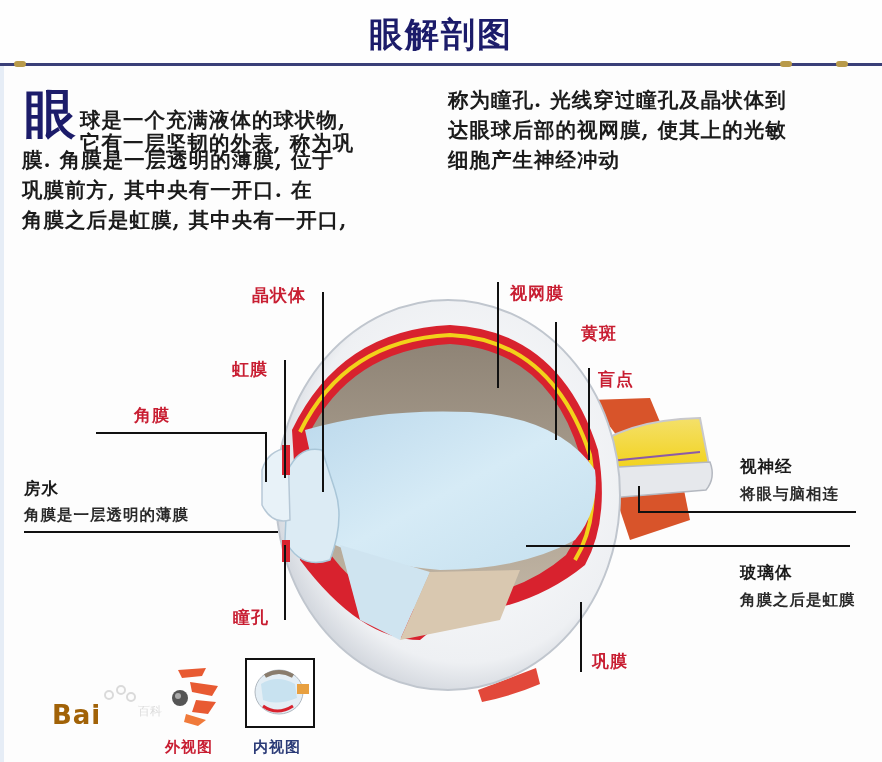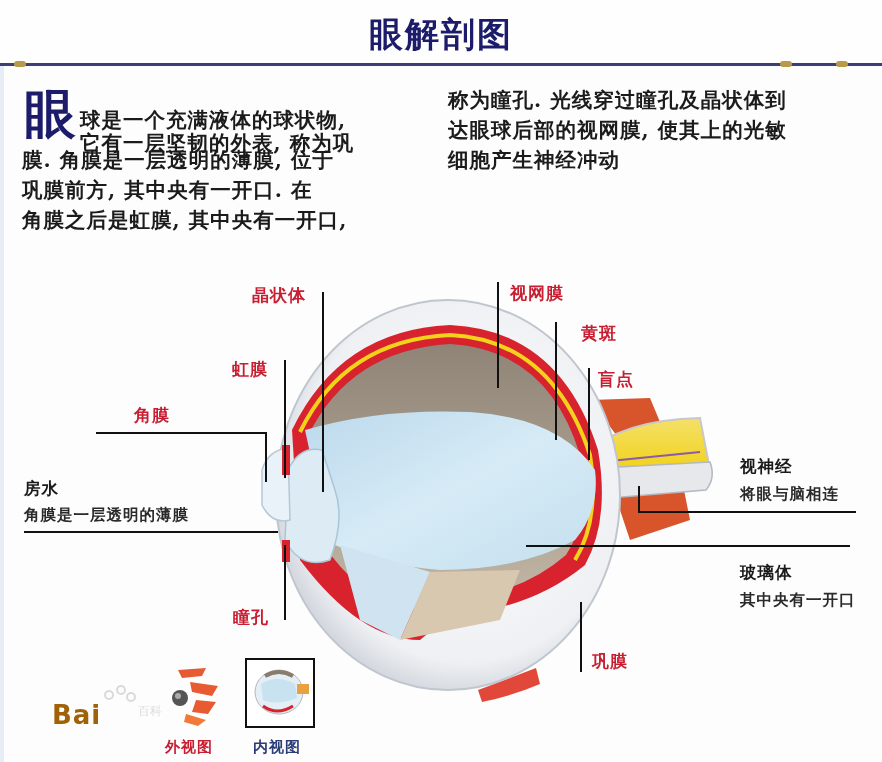--- a/index.html
+++ b/index.html
@@ -126,21 +126,21 @@
 <div class="label-red" style="left:134px; top:404px;">角膜</div>
 <div class="label-black" style="left:24px; top:478px;">房水</div>
 <div class="label-sub" style="left:24px; top:505px;">角膜是一层透明的薄膜</div>
 <div class="label-red" style="left:233px; top:606px;">瞳孔</div>
 <div class="label-red" style="left:510px; top:282px;">视网膜</div>
 <div class="label-red" style="left:581px; top:322px;">黄斑</div>
 <div class="label-red" style="left:598px; top:368px;">盲点</div>
 <div class="label-black" style="left:740px; top:456px;">视神经</div>
 <div class="label-sub" style="left:740px; top:484px;">将眼与脑相连</div>
 <div class="label-black" style="left:740px; top:562px;text-align:center;">玻璃体</div>
-<div class="label-sub" style="left:740px; top:590px;">其中央有一开口</div>
+<div class="label-sub" style="left:740px; top:590px;">角膜之后是虹膜</div>
 <div class="label-red" style="left:592px; top:650px;">巩膜</div>
 
 <div class="paw" style="left:104px; top:690px; width:10px; height:10px;"></div>
 <div class="paw" style="left:116px; top:685px; width:10px; height:10px;"></div>
 <div class="paw" style="left:126px; top:692px; width:10px; height:10px;"></div>
 <div class="watermark">Bai</div>
 <div class="watermark-cn">百科</div>
 
 <div style="position:absolute; left:162px; top:664px; width:66px; height:64px;">
   <svg width="66" height="64" viewBox="0 0 66 64">

